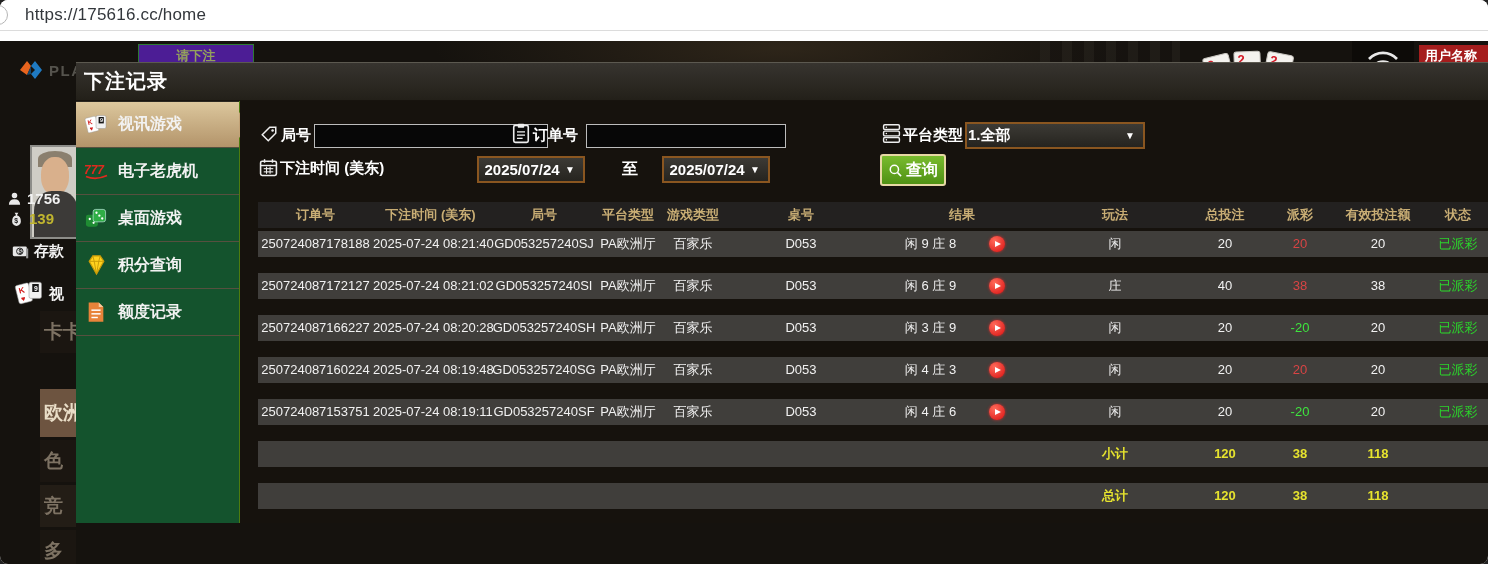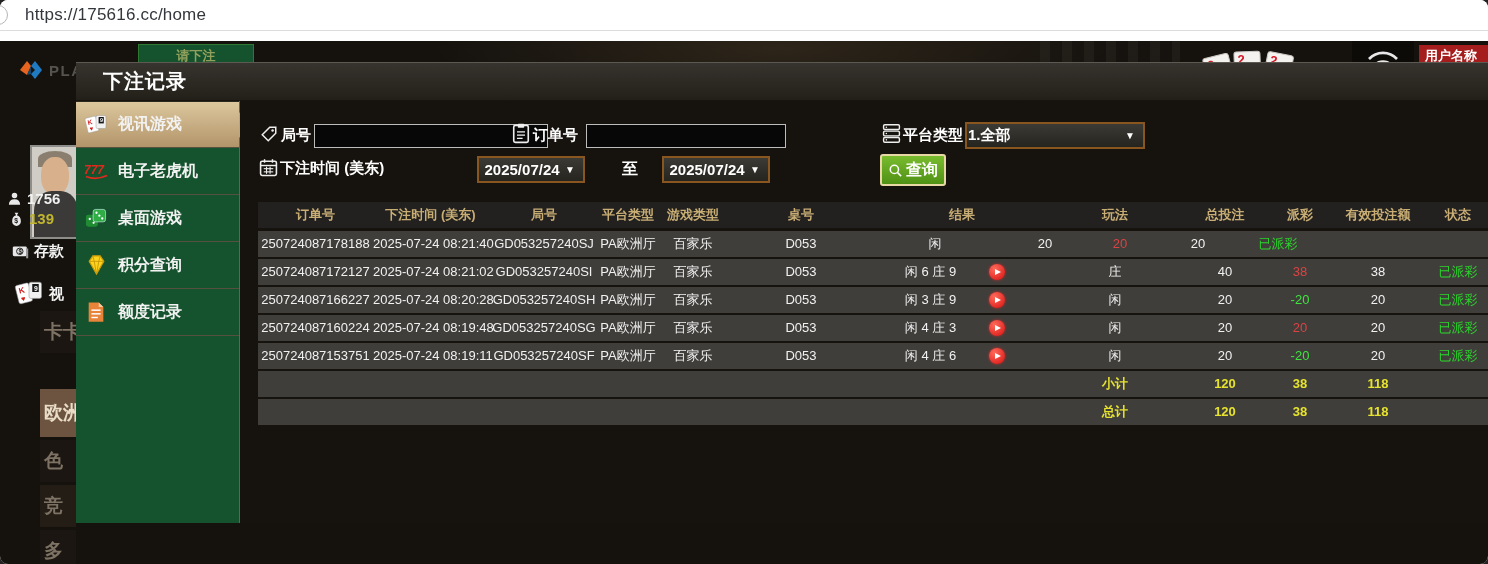--- a/index.html
+++ b/index.html
@@ -19,21 +19,21 @@
     background:radial-gradient(ellipse at 50% 10%, rgba(120,95,60,.25), rgba(0,0,0,0) 70%); }
   .page .glow2 { position:absolute; left:1040px; top:0; width:140px; height:64px;
     background:repeating-linear-gradient(90deg,#2a2620 0 10px,#171310 10px 22px); opacity:.5; }
 
   
   .logo { position:absolute; left:18px; top:16px; display:flex; align-items:center; gap:5px; }
   .logo-text { font-size:15px; font-weight:bold; color:#55534d; letter-spacing:1.5px; }
 
   
   .countdown { position:absolute; left:138px; top:3px; width:116px; height:62px; background:#060606; border:1px solid #2e7a33; }
-  .countdown .cd-head { height:21px; background:#14532d; text-align:center; font-size:13px; line-height:21px; color:#93a05c; font-weight:bold; }
+  .countdown .cd-head { height:21px; background:#4c1d95; text-align:center; font-size:13px; line-height:21px; color:#93a05c; font-weight:bold; }
   .countdown .cd-num { text-align:center; font-size:33px; font-weight:bold; color:#a97e55; line-height:38px; }
 
   
   .avatar { position:absolute; left:30px; top:104px; width:48px; height:94px; background:#cfcdc6; border:2px solid #8d8d89; overflow:hidden; }
   .avatar .hair { position:absolute; left:6px; top:4px; width:34px; height:16px; background:#8a7f6e; border-radius:50% 50% 0 0; }
   .avatar .face { position:absolute; left:9px; top:10px; width:28px; height:38px; background:#d9b08c; border-radius:46%; }
   .avatar .body { position:absolute; left:2px; top:44px; width:44px; height:50px; background:#3c3a38; border-radius:40% 40% 0 0; }
   .uinfo { position:absolute; display:flex; align-items:center; gap:5px; color:#f2f2f2; font-size:15px; font-weight:bold; }
   .uinfo.u1 { left:7px; top:149px; }
   .uinfo.u2 { left:9px; top:169px; color:#c0b52f; }
@@ -63,21 +63,21 @@
   .wifi { position:absolute; left:1364px; top:6px; }
   .sig-row { position:absolute; left:1384px; color:#e8e8e8; font-size:12px; font-weight:bold; }
   .sig-dot { position:absolute; left:20px; top:3px; width:7px; height:7px; border-radius:50%; background:#36c93d; }
   .red-labels { position:absolute; left:1419px; top:4px; width:69px; }
   .red-label { height:21px; margin-bottom:4px; background:#a51d1d; color:#fff; font-size:13px; font-weight:bold;
     line-height:21px; padding-left:6px; white-space:nowrap; overflow:hidden; }
 
   
   .modal { position:absolute; left:76px; top:62px; width:1412px; height:461px; background:#17130e; border-top:1px solid #5c5950; }
   .modal-title { height:37px; background:linear-gradient(#37342f,#232019); color:#fff; font-size:20px;
-    font-weight:bold; line-height:37px; padding-left:27px; letter-spacing:1px; }
+    font-weight:bold; line-height:37px; padding-left:8px; letter-spacing:1px; }
 
   
   .side { position:absolute; left:0; top:38px; width:164px; bottom:0; background:#14532d; border-right:1px solid #4d7c0f; }
   .side-item { position:relative; height:47px; display:flex; align-items:center; gap:9px; padding-left:7px;
     border-bottom:1px solid #56503f; color:#f2f2f2; font-size:16px; font-weight:bold; cursor:pointer; }
   .side-item:first-child { border-top:1px solid #2a2720; }
   .side-item .si-icon { width:26px; height:24px; display:flex; align-items:center; justify-content:center; }
   .side-item.active { background:linear-gradient(#dcc79d,#b3946a); }
   .side-item.active::after { content:""; position:absolute; right:-10px; top:50%; margin-top:-13px;
     border-top:13px solid transparent; border-bottom:13px solid transparent; border-left:10px solid #c2a276; }
@@ -93,21 +93,21 @@
     cursor:pointer; }
   .dropdown .dd-val { flex:1; text-align:center; }
   .dropdown.left-val .dd-val { text-align:left; padding-left:1px; }
   .dropdown .dd-arrow { font-size:10px; padding-right:8px; color:#fff; }
   .query-btn { position:absolute; left:640px; top:53px; width:66px; height:32px; background:linear-gradient(#79bb2e,#4f9114);
     border:2px solid #e7d8a4; border-radius:3px; color:#fff; font-size:16px; font-weight:bold;
     display:flex; align-items:center; justify-content:center; gap:3px; cursor:pointer; font-family:inherit; }
 
   
   .btable { position:absolute; left:18px; top:101px; width:1230px; }
-  .t-row { display:flex; height:26px; margin-bottom:2px; background:#403e3b; }
+  .t-row { display:flex; height:26px; margin-bottom:16px; background:#403e3b; }
   .t-row.t-head { background:#232120; margin-bottom:3px; }
   .cell { flex:0 0 auto; text-align:center; line-height:26px; font-size:13px; color:#f1f1f1; white-space:nowrap; overflow:visible; }
   .t-head .cell { color:#c8ad74; font-weight:bold; font-size:13px; }
   .c0{width:115px} .c1{width:115px} .c2{width:112px} .c3{width:56px} .c4{width:74px} .c5{width:142px}
   .c6{width:180px} .c7{width:126px} .c8{width:94px} .c9{width:56px} .c10{width:100px} .c11{width:60px}
   .res-cell { display:flex; align-items:center; }
   .res-txt { flex:0 0 65%; text-align:center; }
   .play { width:16px; height:16px; border-radius:50%; background:radial-gradient(circle at 35% 30%, #ff6a5a, #d90f0f);
     position:relative; cursor:pointer; box-shadow:0 0 3px rgba(255,40,40,.7); }
   .play::after { content:""; position:absolute; left:6px; top:4.5px; border-left:6px solid #fff;
@@ -404,20 +404,24 @@
             <div class="cell c11">状态</div>
           </div>
         <div id="t-body">
             <div class="t-row">
               <div class="cell c0">250724087178188</div>
               <div class="cell c1">2025-07-24 08:21:40</div>
               <div class="cell c2">GD053257240SJ</div>
               <div class="cell c3">PA欧洲厅</div>
               <div class="cell c4">百家乐</div>
               <div class="cell c5">D053</div>
+              <div class="cell c6 res-cell">
+                <span class="res-txt">闲 9 庄 8</span>
+                <span class="play"></span>
+              </div>
               <div class="cell c7">闲</div>
               <div class="cell c8">20</div>
               <div class="cell c9 pos">20</div>
               <div class="cell c10">20</div>
               <div class="cell c11 status-ok">已派彩</div>
             </div>
             <div class="t-row">
               <div class="cell c0">250724087172127</div>
               <div class="cell c1">2025-07-24 08:21:02</div>
               <div class="cell c2">GD053257240SI</div>

